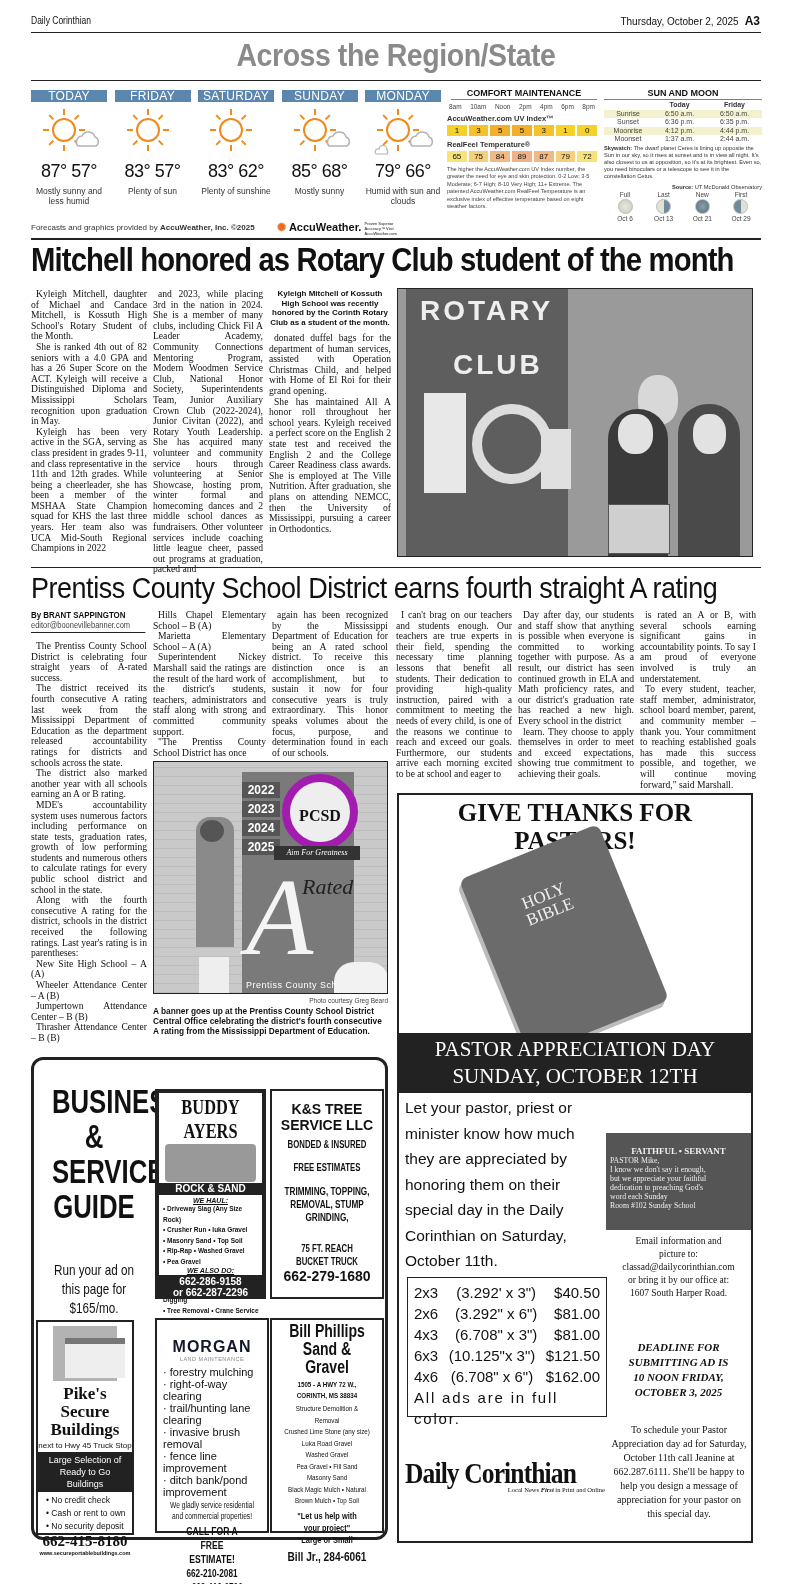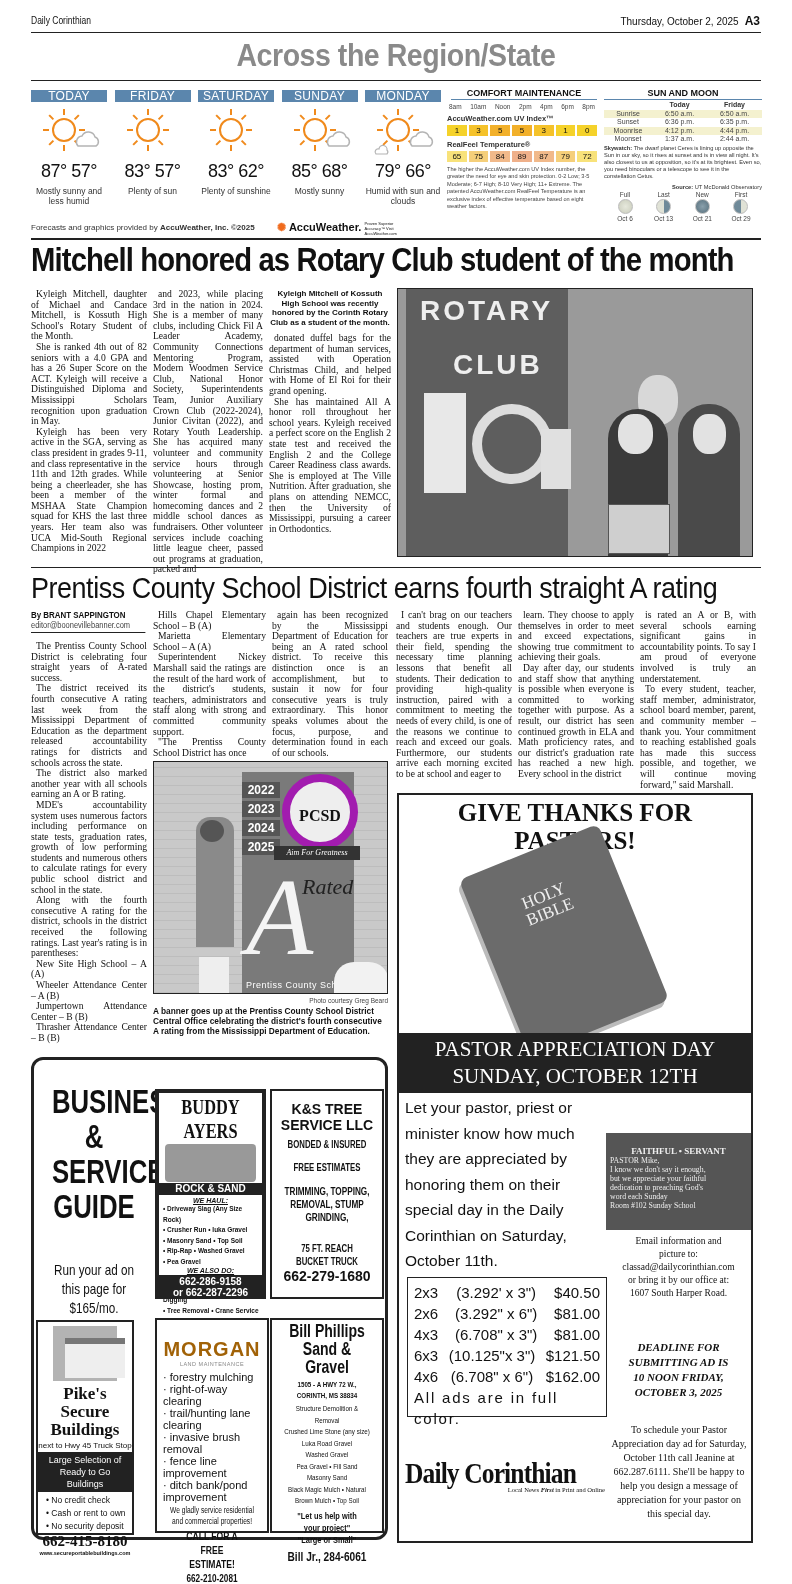--- a/index.html
+++ b/index.html
@@ -302,22 +302,22 @@
     <p>Superintendent Nickey Marshall said the ratings are the result of the hard work of the district's students, teachers, administrators and staff along with strong and committed community support.</p>
     <p>"The Prentiss County School District has once</p>
   </div>
 <div class="abs col" id="a2c3" style="left:272px;top:610px;width:116px">
     <p>again has been recognized by the Mississippi Department of Education for being an A rated school district. To receive this distinction once is an accomplishment, but to sustain it now for four consecutive years is truly extraordinary. This honor speaks volumes about the focus, purpose, and determination found in each of our schools.</p>
   </div>
 <div class="abs col" id="a2c4" style="left:396px;top:610px;width:116px">
     <p>I can't brag on our teachers and students enough. Our teachers are true experts in their field, spending the necessary time planning lessons that benefit all students. Their dedication to providing high-quality instruction, paired with a commitment to meeting the needs of every child, is one of the reasons we continue to reach and exceed our goals. Furthermore, our students arrive each morning excited to be at school and eager to</p>
   </div>
 <div class="abs col" id="a2c5" style="left:518px;top:610px;width:116px">
+    <p>Day after day, our students and staff show that anything is possible when everyone is committed to working together with purpose. As a result, our district has seen continued growth in ELA and Math proficiency rates, and our district's graduation rate has reached a new high. Every school in the district</p>
     <p>learn. They choose to apply themselves in order to meet and exceed expectations, showing true commitment to achieving their goals.</p>
-    <p>Day after day, our students and staff show that anything is possible when everyone is committed to working together with purpose. As a result, our district has seen continued growth in ELA and Math proficiency rates, and our district's graduation rate has reached a new high. Every school in the district</p>
   </div>
 <div class="abs col" id="a2c6" style="left:640px;top:610px;width:116px">
     <p>is rated an A or B, with several schools earning significant gains in accountability points. To say I am proud of everyone involved is truly an understatement.</p>
     <p>To every student, teacher, staff member, administrator, school board member, parent, and community member – thank you. Your commitment to reaching established goals has made this success possible, and together, we will continue moving forward," said Marshall.</p>
   </div>
 
 <div class="abs photo" style="left:153px;top:761px;width:235px;height:233px;background:#c9c9c9">
   <div style="position:absolute;inset:0;background:repeating-linear-gradient(0deg,#bdbdbd 0 1px,transparent 1px 9px)"></div>
   <div style="position:absolute;left:88px;top:10px;width:112px;height:222px;background:#7a7a7a"></div>
   <div id="years" style="position:absolute;left:88px;top:20px">
@@ -401,21 +401,21 @@
     <div id="pikeb" style="text-align:left;font-size:8.5px;line-height:13px;padding-left:8px;margin-top:2px">
         <div>• No credit check</div>
         <div>• Cash or rent to own</div>
         <div>• No security deposit</div>
       </div>
     <div style="font-family:'Liberation Serif',serif;font-weight:bold;font-size:15px">662-415-8180</div>
     <div style="font-size:5.5px;font-weight:bold">www.secureportablebuildings.com</div>
   </div>
 
   <div class="ad" style="left:121px;top:258px;width:114px;height:215px">
-    <div style="font-size:20px;color:#a16207;letter-spacing:1px;margin-top:18px;font-weight:bold">MORGAN</div>
+    <div style="font-size:16px;color:#0f172a;letter-spacing:1px;margin-top:18px;font-weight:bold">MORGAN</div>
     <div style="font-size:5.5px;color:#888;letter-spacing:.5px">LAND MAINTENANCE</div>
     <div id="morgs" style="text-align:left;font-size:11px;line-height:12px;padding-left:6px;margin-top:4px">
         <div>·  forestry mulching</div>
         <div>·  right-of-way clearing</div>
         <div>·  trail/hunting lane clearing</div>
         <div>·  invasive brush removal</div>
         <div>·  fence line improvement</div>
         <div>·  ditch bank/pond improvement</div>
       </div>
     <div class="cond" style="font-size:8.5px;line-height:10.5px;margin-top:2px">We gladly service residential and commercial properties!</div>

